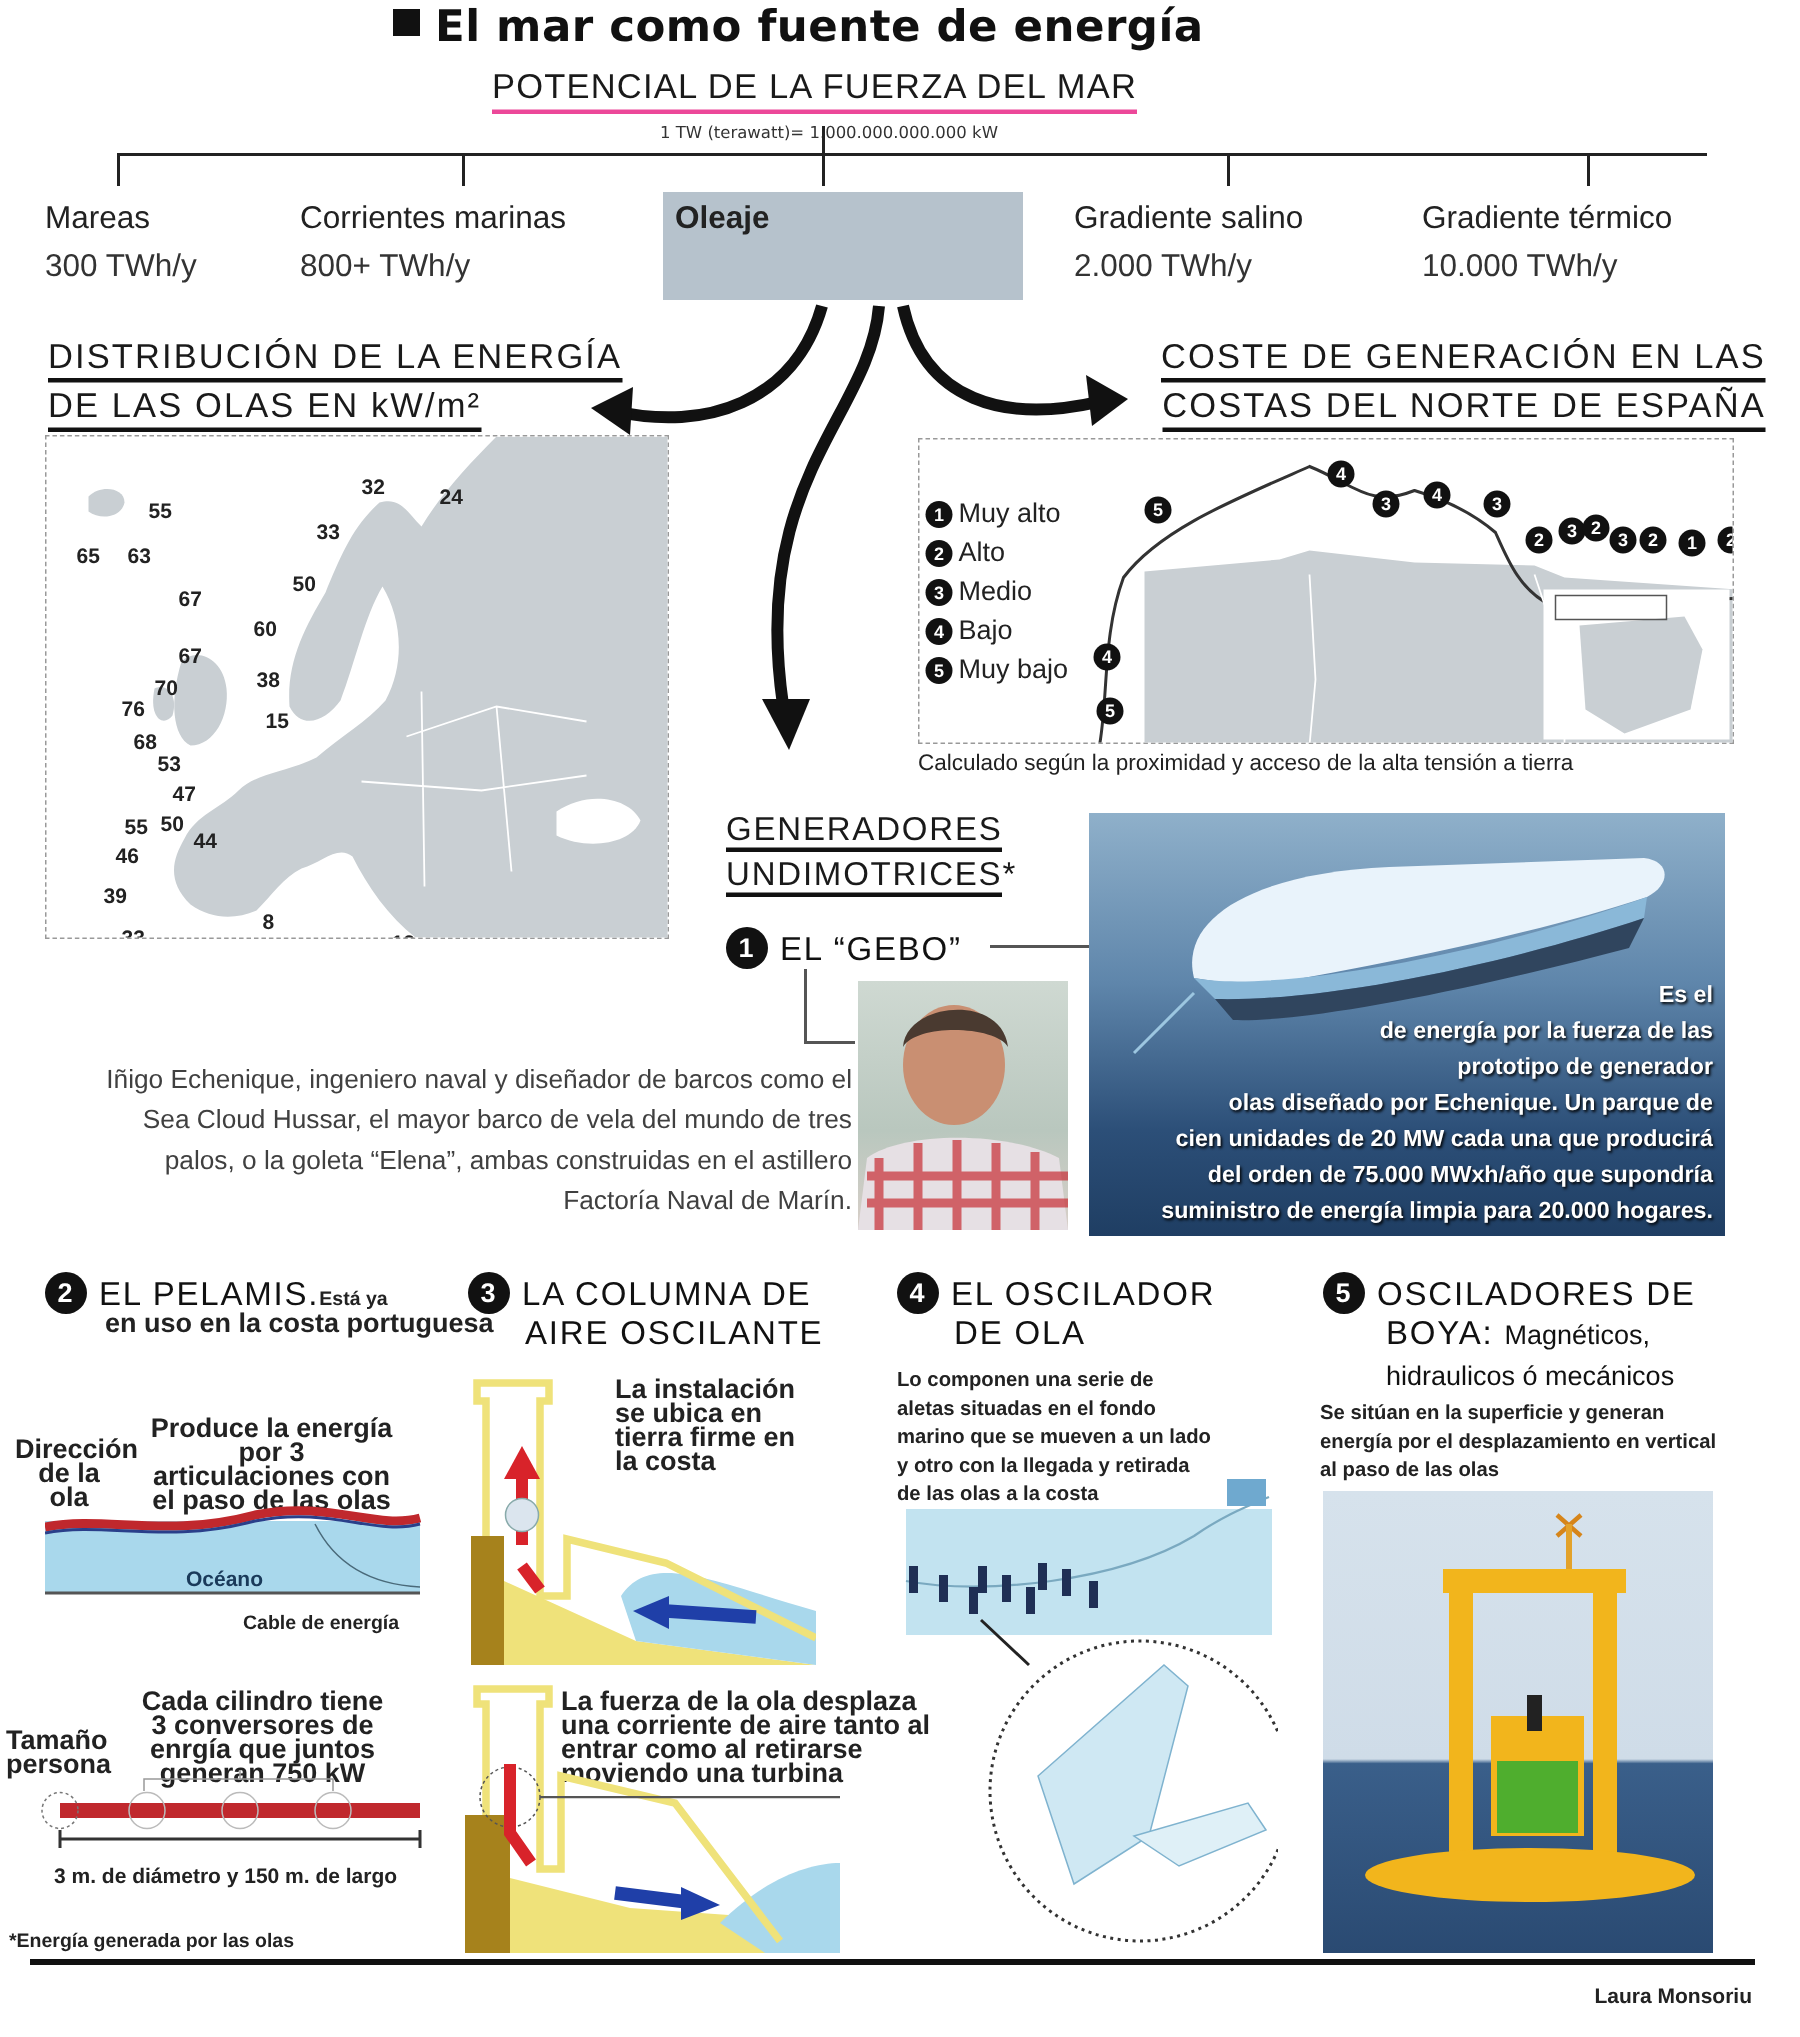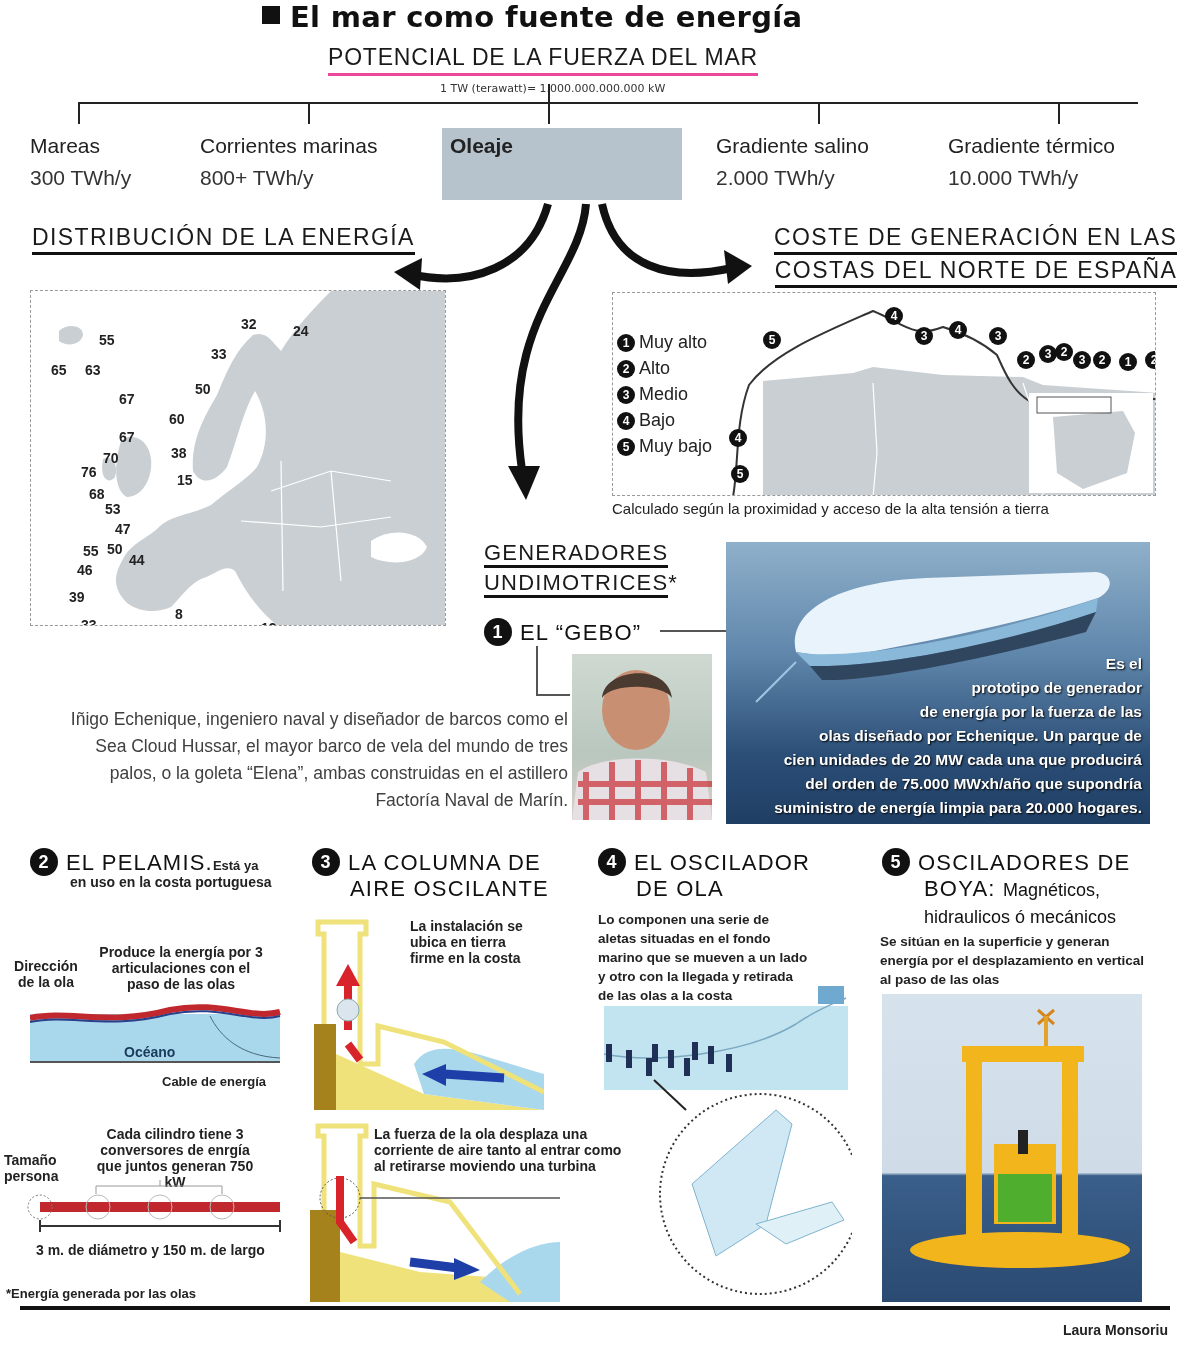--- a/index.html
+++ b/index.html
@@ -22,21 +22,21 @@
   .map-land { fill: #c9cfd3; }
   .map-num { font-family: "Liberation Sans", sans-serif; font-size: 14px; font-weight: bold; fill: #222; }
   .legend-item { font-family: "Liberation Sans", sans-serif; font-size: 18px; color: #222; line-height: 26px; white-space: nowrap; }
   .circ { display: inline-block; width: 18px; height: 18px; border-radius: 50%; background: #111; color: #fff; font-size: 12px; font-weight: bold; text-align: center; line-height: 18px; margin-right: 4px; vertical-align: 1px; font-family: "Liberation Sans", sans-serif; }
   .circ-lg { display: inline-block; width: 28px; height: 28px; border-radius: 50%; background: #111; color: #fff; font-size: 18px; font-weight: bold; text-align: center; line-height: 28px; margin-right: 8px; vertical-align: 2px; font-family: "Liberation Sans", sans-serif; }
   .caption { font-family: "Liberation Sans", sans-serif; font-size: 15px; color: #222; white-space: nowrap; }
   .gen-head { font-family: "Liberation Sans", sans-serif; font-size: 22px; letter-spacing: 1.2px; line-height: 30px; }
   .gen-head b { font-weight: normal; border-bottom: 3px solid #111; }
   .dev-title { font-family: "Liberation Sans", sans-serif; font-size: 22px; letter-spacing: 1.2px; line-height: 26px; color: #111; }
   .dev-sub { font-family: "Liberation Sans", sans-serif; font-size: 18px; letter-spacing: 0; }
-  .small-note { font-family: "Liberation Sans", sans-serif; font-size: 14px; font-weight: bold; color: #222; line-height: 16px; }
+  .small-note { font-family: "Liberation Sans", sans-serif; font-size: 18px; font-weight: bold; color: #222; line-height: 16px; }
   .body-txt { font-family: "Liberation Sans", sans-serif; font-size: 17.5px; line-height: 27px; color: #404040; text-align: right; }
   .photo { overflow: hidden; }
   .gebo-text { font-family: "Liberation Sans", sans-serif; font-size: 15.5px; line-height: 24px; color: #fff; text-align: right; font-weight: bold; text-shadow: 1px 1px 2px #000; }
   .rule-bottom { left: 20px; top: 1306px; width: 1150px; height: 4px; background: #111; }
   .credit { right: 32px; top: 1322px; font-family: "Liberation Sans", sans-serif; font-size: 14px; font-weight: bold; color: #222; }
 </style>
 </head>
 <body>
 
 <div class="abs title"><span class="sq"></span><span>El mar como fuente de energía</span></div>
@@ -76,20 +76,21 @@
   <path d="M168 6 C 150 70, 90 90, 30 76" stroke="#111" stroke-width="8" fill="none"></path>
   <polygon points="14,74 42,60 40,92" fill="#111"></polygon>
   <path d="M206 6 C 200 80, 120 120, 142 272" stroke="#111" stroke-width="8" fill="none"></path>
   <polygon points="128,268 160,268 146,302" fill="#111"></polygon>
   <path d="M222 6 C 236 70, 290 84, 352 70" stroke="#111" stroke-width="8" fill="none"></path>
   <polygon points="372,68 344,52 348,86" fill="#111"></polygon>
 </svg>
 
 <div class="abs sec-head" style="left:32px;top:222px;">
   <span>DISTRIBUCIÓN DE LA ENERGÍA</span><br>
+  <span>DE LAS OLAS EN kW/m²</span>
 </div>
 <div class="abs map-box" style="left:30px;top:290px;width:416px;height:336px;">
   <svg width="416" height="336">
     <path class="map-land" d="M416 0 L 300 0 C 280 20, 262 40, 250 60 C 240 50, 236 40, 222 44 C 204 60, 196 80, 186 104 C 172 128, 160 150, 162 180 C 170 196, 186 190, 196 176 C 206 150, 212 120, 224 100 C 236 120, 240 150, 226 176 C 214 190, 196 200, 180 214 C 160 224, 140 224, 128 236 C 116 248, 100 252, 92 268 C 84 282, 80 296, 96 312 C 110 322, 126 322, 140 316 C 150 306, 158 294, 170 288 C 184 284, 194 272, 204 280 C 214 300, 228 320, 246 334 L 416 336 Z"></path>
     <path class="map-land" d="M90 150 C 100 140, 118 148, 120 168 C 122 186, 112 206, 96 206 C 84 200, 82 176, 90 150 Z"></path>
     <path class="map-land" d="M72 168 C 80 164, 88 172, 84 186 C 78 194, 68 188, 72 168 Z"></path>
     <path class="map-land" d="M28 40 C 36 32, 52 34, 52 44 C 50 54, 36 56, 28 50 Z"></path>
     <path d="M340 250 C 360 236, 388 240, 396 256 C 390 272, 360 276, 340 266 Z" fill="#fff"></path>
     <path d="M240 200 L 300 180 L 360 190 M 210 230 L 290 236 L 360 226 M 250 170 L 252 300 M 300 180 L 310 290" stroke="#fff" stroke-width="1.2" fill="none"></path>
   </svg>
@@ -182,22 +183,22 @@
 
 <div class="abs photo" style="left:726px;top:542px;width:424px;height:282px;background:linear-gradient(180deg,#8fb0ca 0%,#5f86ab 40%,#2c4f78 75%,#1f3e63 100%);">
   <svg width="424" height="282">
     <path d="M70 110 C 60 70, 110 40, 200 36 L 370 30 C 388 32, 388 48, 372 56 C 300 80, 200 100, 110 116 Z" fill="#e9f3fb"></path>
     <path d="M70 110 C 120 120, 260 96, 372 56 L 370 70 C 280 100, 160 126, 84 124 Z" fill="#8ab8d8"></path>
     <path d="M84 124 C 160 126, 280 100, 370 70 L 360 90 C 270 114, 150 140, 96 138 Z" fill="#30455e"></path>
     <line x1="70" y1="120" x2="30" y2="160" stroke="#9cc6e0" stroke-width="2"></line>
   </svg>
   <div class="abs gebo-text" style="right:8px;top:110px;">
     <div>Es el</div>
+    <div>de energía por la fuerza de las</div>
     <div>prototipo de generador</div>
-    <div>de energía por la fuerza de las</div>
     <div>olas diseñado por Echenique. Un parque de</div>
     <div>cien unidades  de 20 MW cada una que producirá</div>
     <div>del orden de 75.000 MWxh/año que supondría</div>
     <div>suministro de energía limpia para 20.000 hogares.</div>
   </div>
 </div>
 
 <div class="abs body-txt" style="left:62px;top:706px;width:506px;">Iñigo Echenique, ingeniero naval y diseñador de barcos como el Sea Cloud Hussar, el mayor barco de vela del mundo de tres palos, o la goleta “Elena”, ambas construidas en el astillero Factoría Naval de Marín.</div>
 
 <div class="abs dev-title" style="left:30px;top:848px;">

